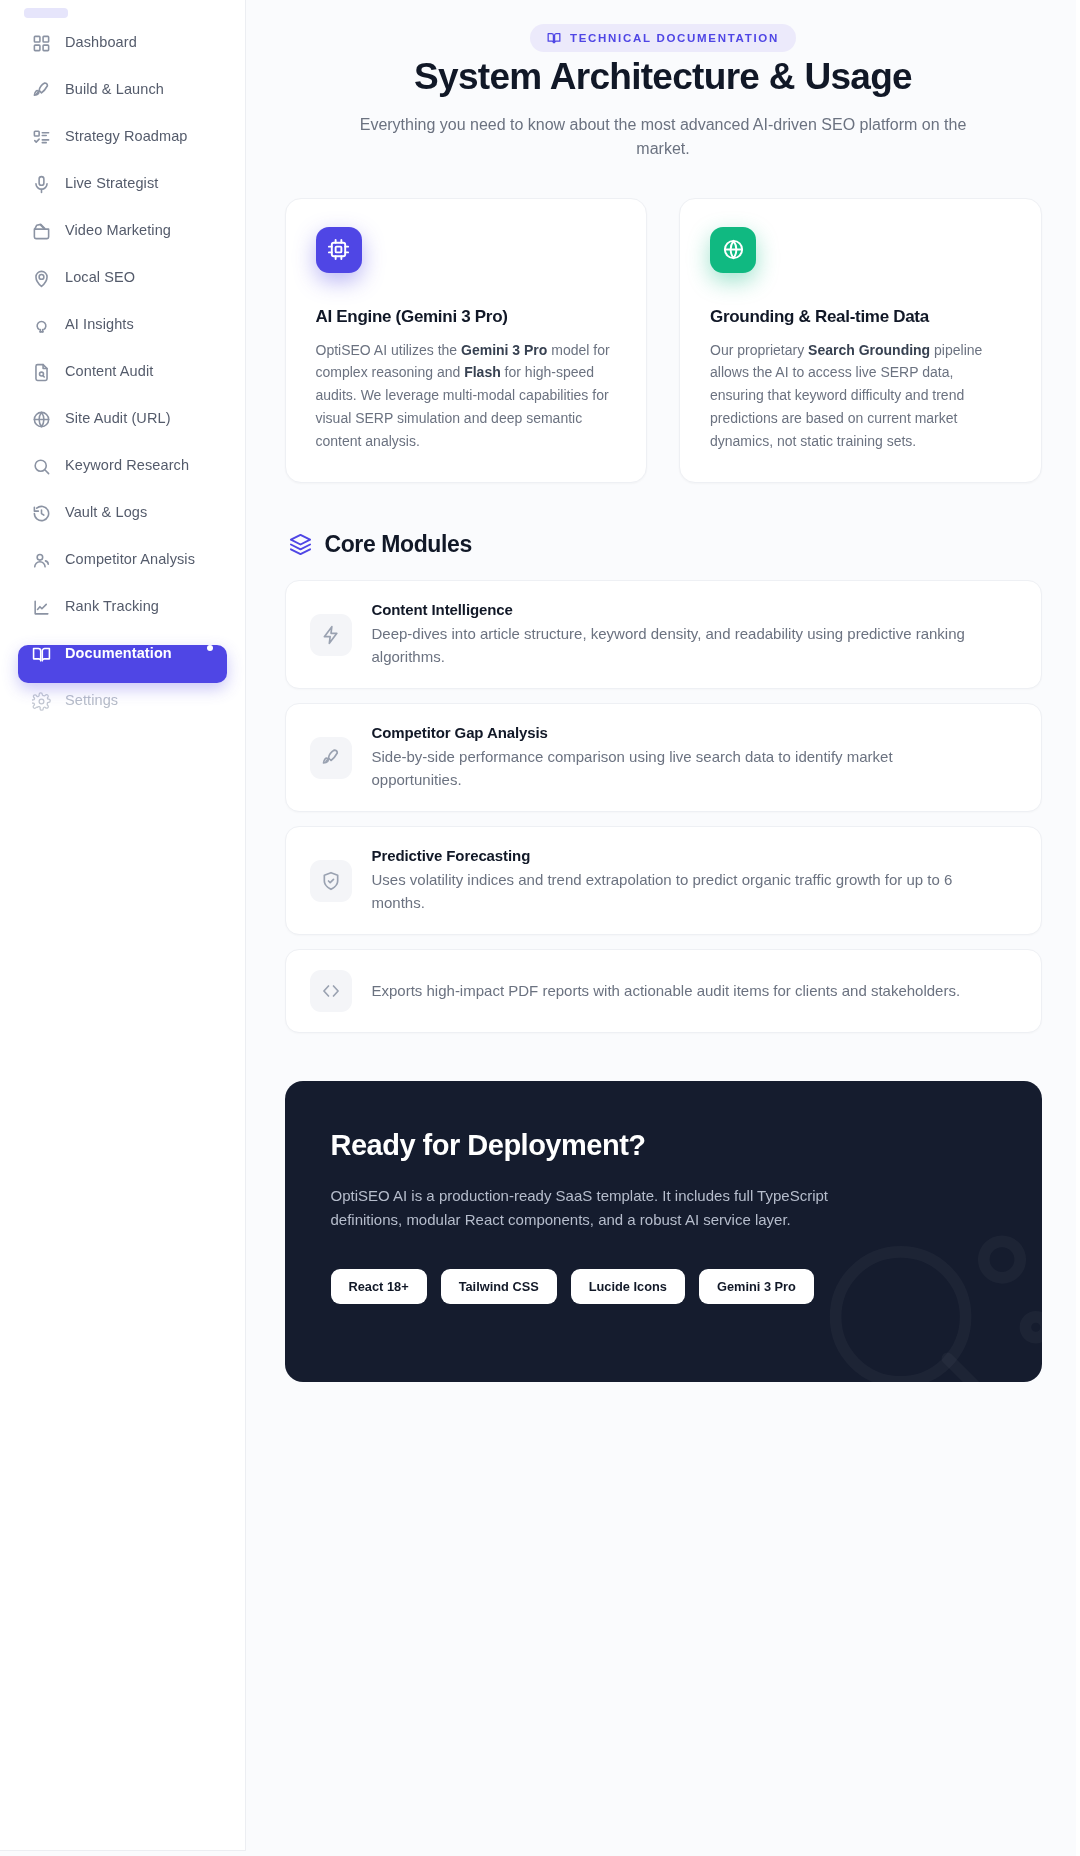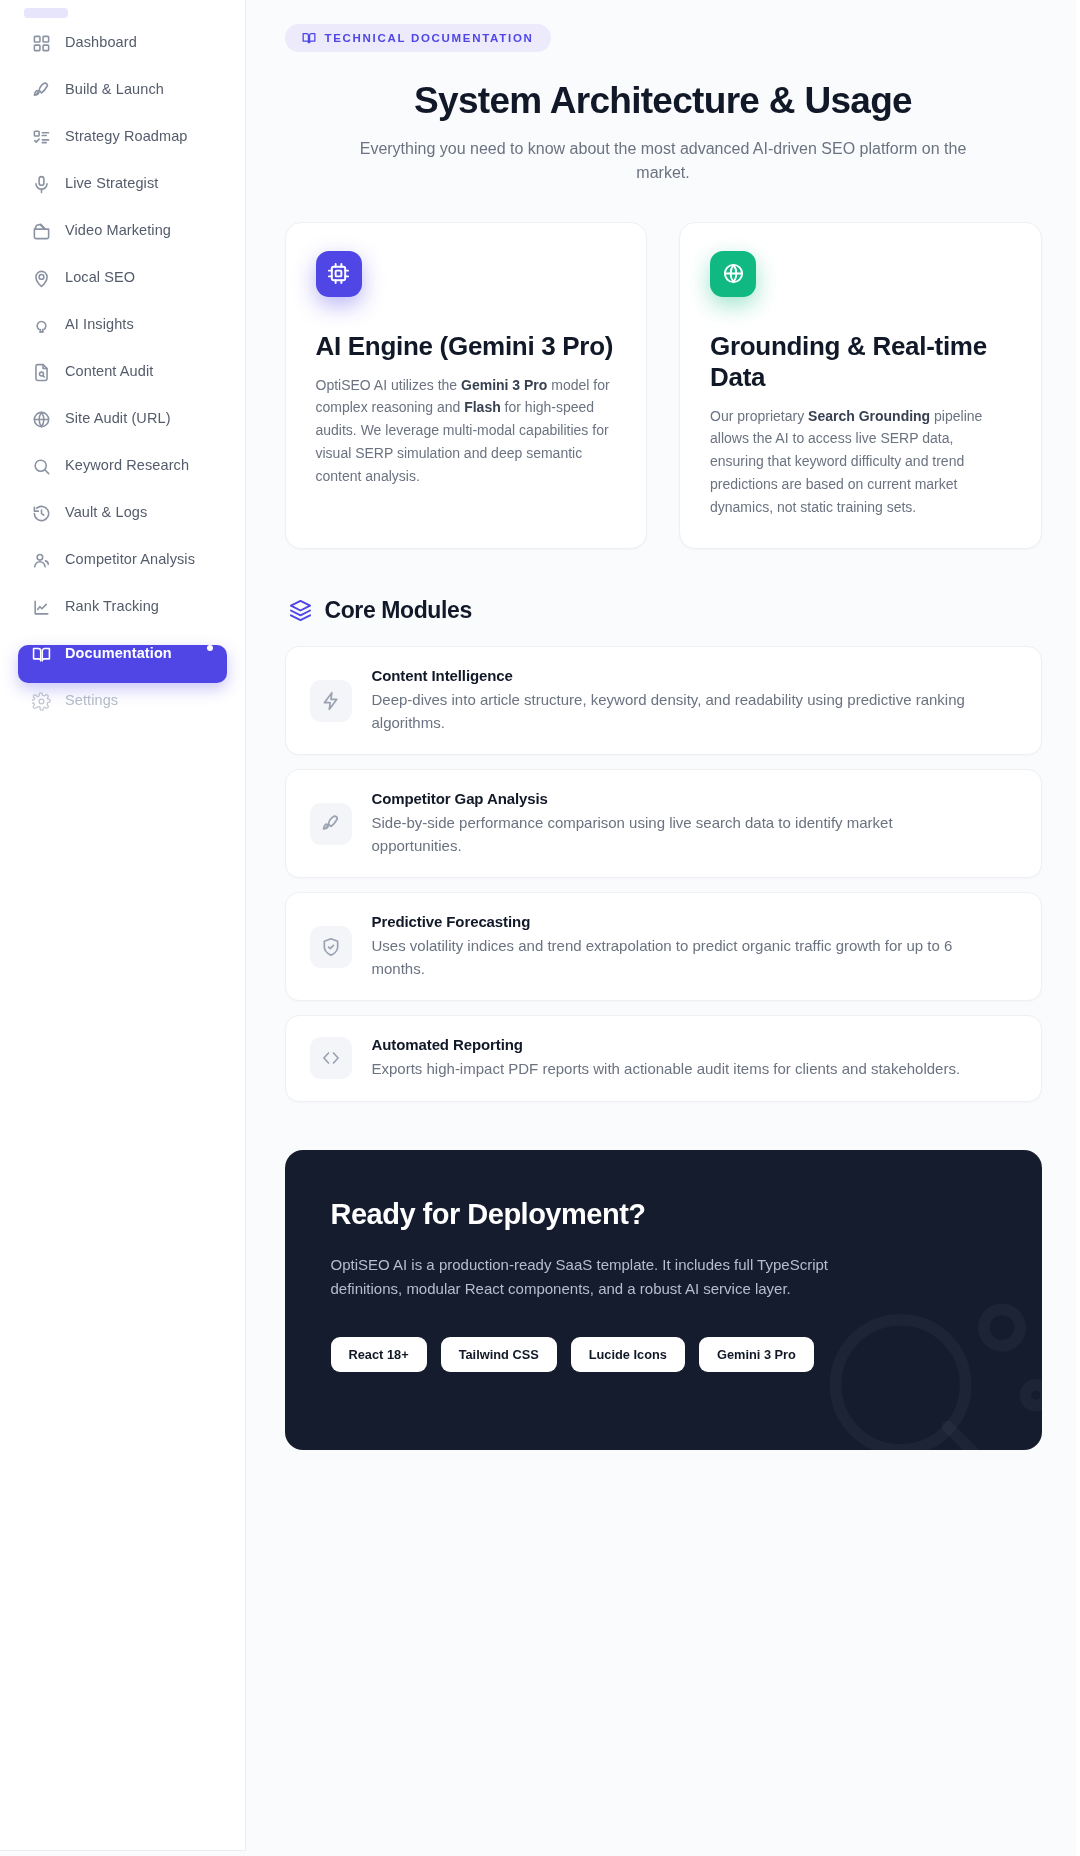--- a/index.html
+++ b/index.html
@@ -73,38 +73,38 @@
     height: 1856px;
     overflow: hidden;
     position: relative;
   }
   .page {
     width: 757px;
     margin: 0 auto;
     padding: 24px 0 0 0;
   }
 
-  .badge-wrap { display: flex; }
+  .badge-wrap { display: flex; justify-content: center; }
   .eyebrow {
     display: inline-flex;
     align-items: center;
     gap: 9px;
     background: #eceafb;
     color: #4f46e5;
     font-size: 11.5px;
     font-weight: bold;
     letter-spacing: 1.7px;
     padding: 7px 17px;
     border-radius: 999px;
     text-transform: uppercase;
   }
   .eyebrow svg { width: 14px; height: 14px; display:block; }
 
   h1.page-title {
-    margin-top: 28px;
+    margin-top: 4px;
     text-align: center;
     font-size: 37px;
     line-height: 1.12;
     font-weight: bold;
     color: #111827;
     letter-spacing: -.7px;
   }
   .page-sub {
     margin: 16px auto 0;
     width: 660px;
@@ -132,21 +132,21 @@
     width: 46px; height: 46px;
     border-radius: 13px;
     display: flex; align-items: center; justify-content: center;
     color: #fff;
     margin-bottom: 34px;
   }
   .feat-icon svg { width: 23px; height: 23px; display: block; }
   .feat-icon.indigo { background: #4f46e5; box-shadow: 0 8px 22px rgba(79,70,229,.40); }
   .feat-icon.green  { background: #10b981; box-shadow: 0 8px 22px rgba(16,185,129,.40); }
   .feat-title {
-    font-size: 26px;
+    font-size: 17px;
     font-weight: bold;
     color: #111827;
     letter-spacing: -.3px;
     margin-bottom: 12px;
   }
   .feat-body {
     font-size: 14px;
     line-height: 1.62;
     color: #6b7280;
   }
@@ -531,21 +531,20 @@
             </div>
           </div>
           <div class="module">
             <div class="m-ico">
               <svg viewBox="0 0 24 24" fill="none" stroke="currentColor" stroke-width="2" stroke-linecap="round" stroke-linejoin="round">
                 <path d="M9 18 3.5 12 9 6"></path>
                 <path d="M15 6l5.5 6L15 18"></path>
               </svg>
             </div>
             <div>
-              <div class="m-title">Automated Reporting</div>
               <div class="m-desc">Exports high-impact PDF reports with actionable audit items for clients and stakeholders.</div>
             </div>
           </div>
         </section>
 
       <section class="cta" style="background: rgb(21, 28, 46);">
         <div class="cta-deco">
           <svg viewBox="0 0 200 200" fill="none" stroke="currentColor" stroke-width="9" stroke-linecap="round">
             <circle cx="72" cy="96" r="50"></circle>
             <path d="M108 128 L160 180"></path>

